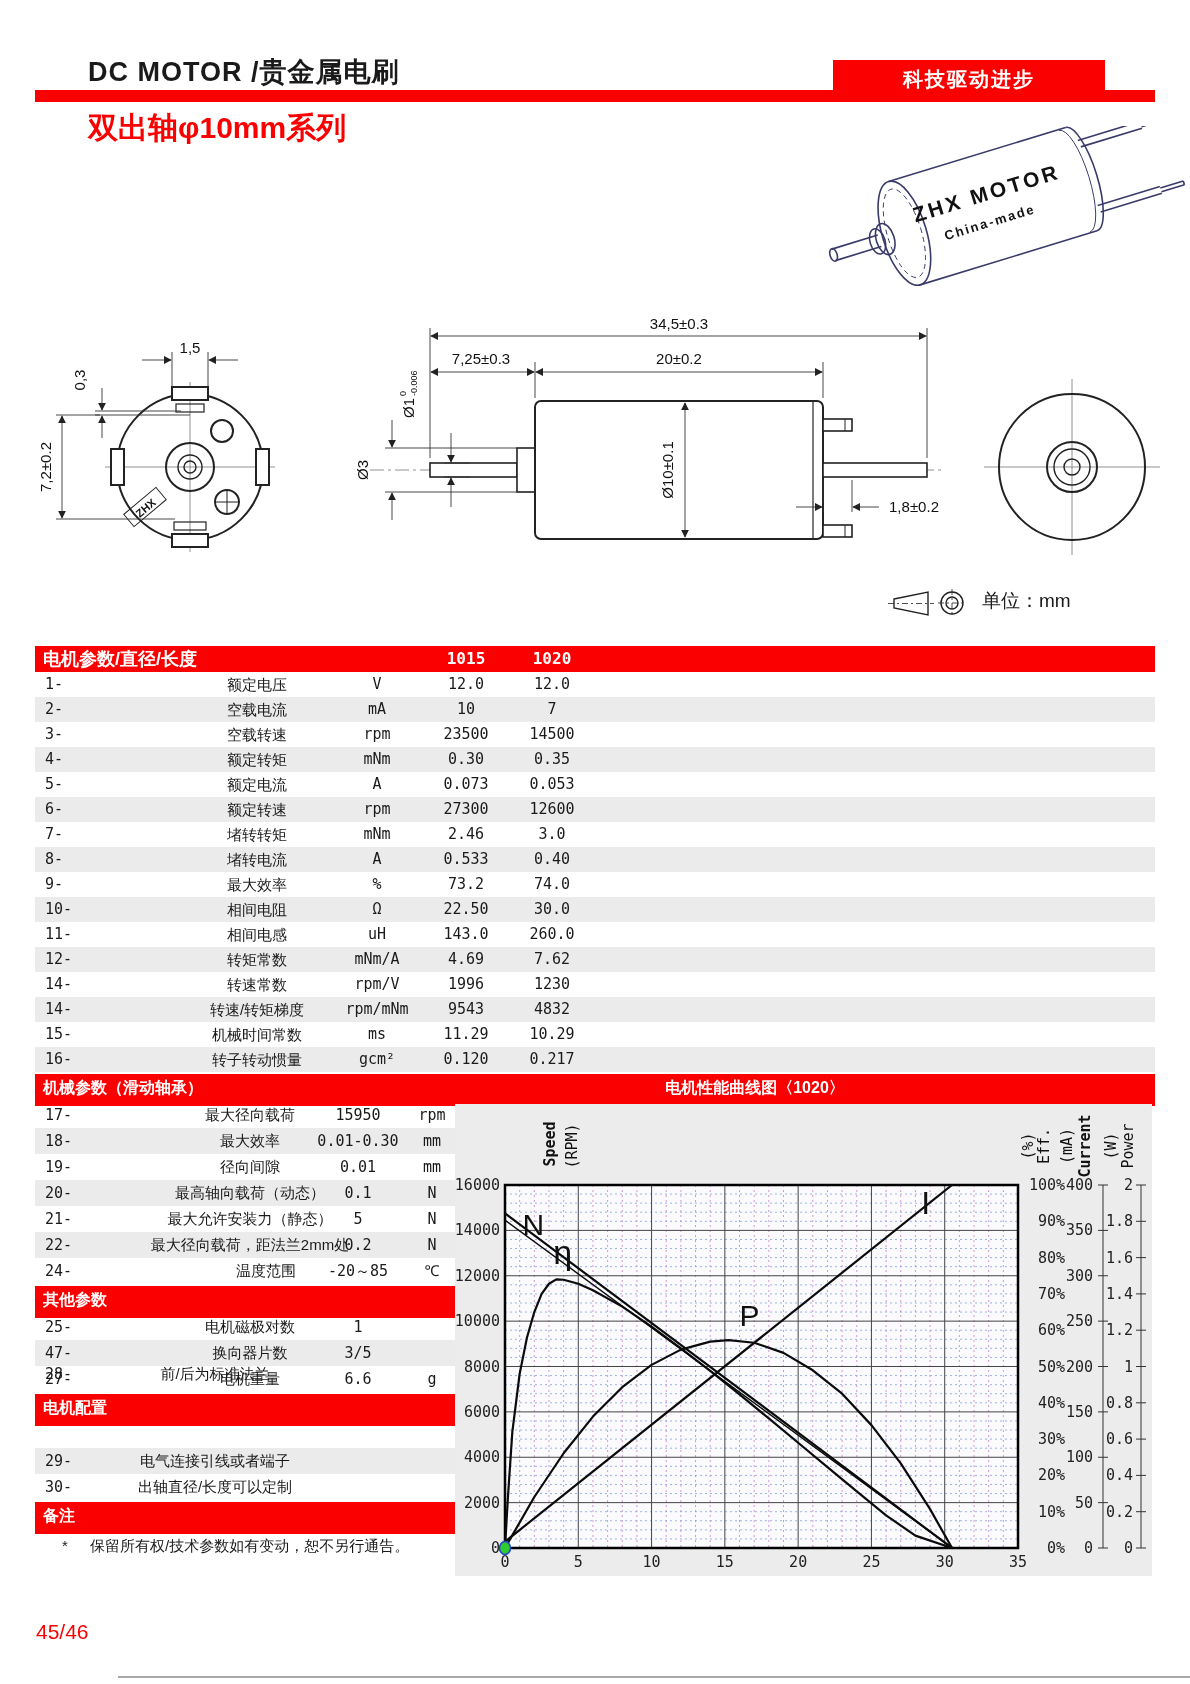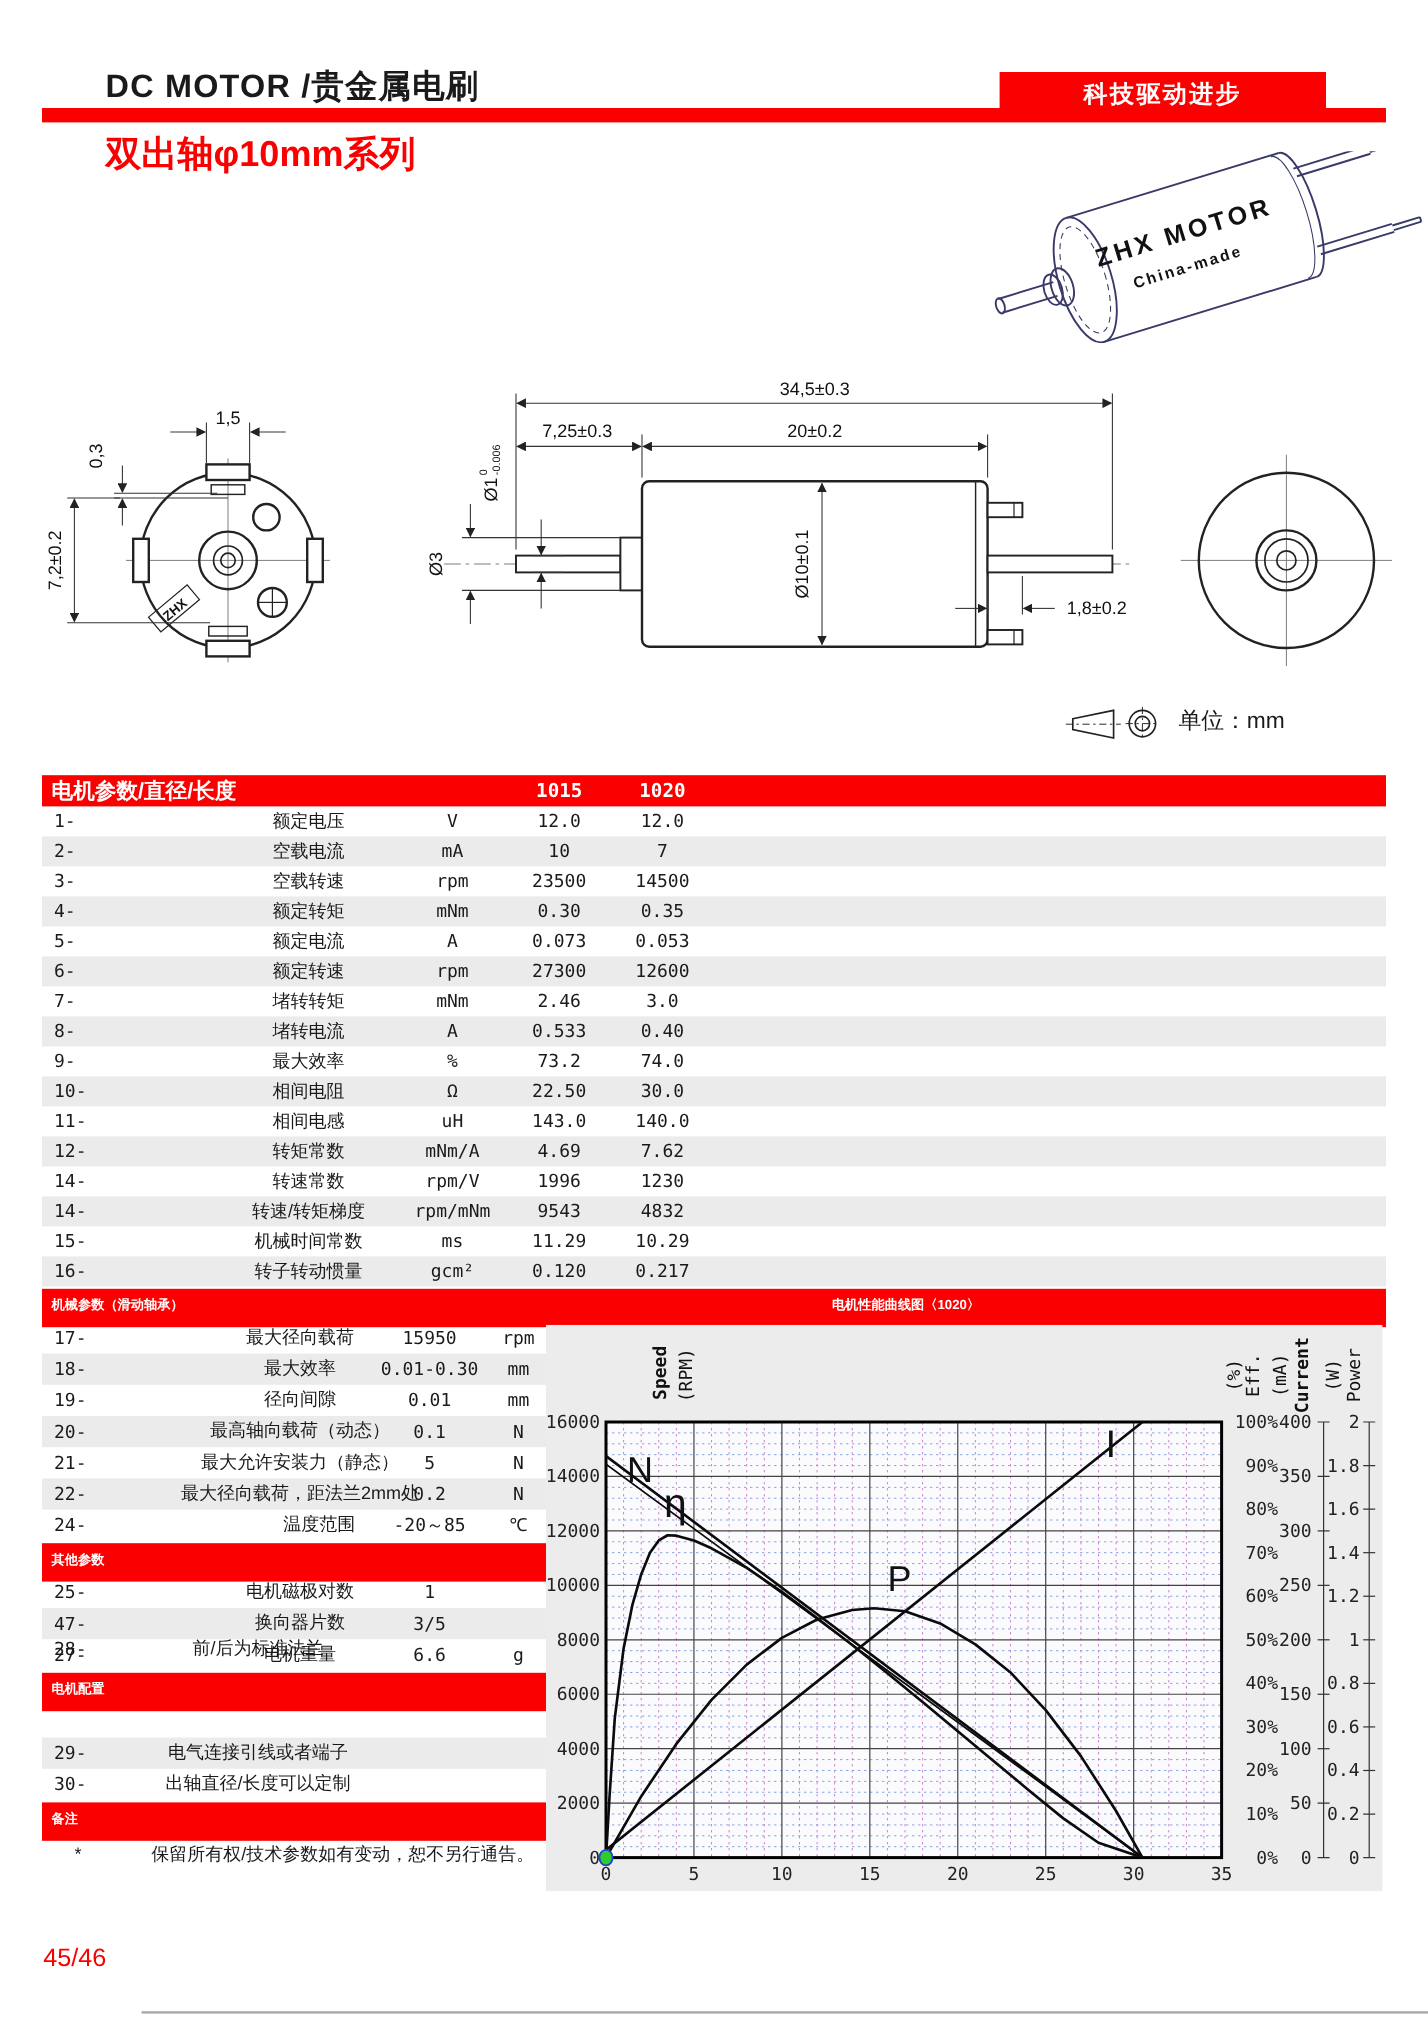--- a/index.html
+++ b/index.html
@@ -10,39 +10,39 @@
   
   #doc-title{left:88px;top:54px;font-size:27px;font-weight:bold;letter-spacing:1px;}
   #title-rule{left:35px;top:90px;width:1120px;height:12px;background:#fa0000;}
   #badge{left:833px;top:60px;width:272px;height:38px;background:#fa0000;color:#fff;
          font-size:20px;font-weight:bold;text-align:center;line-height:38px;letter-spacing:2px;}
   #series-title{left:88px;top:108px;font-size:30px;font-weight:bold;color:#fa0000;}
   
   #unit-note{left:982px;top:588px;font-size:19px;}
   
   .band{position:absolute;left:35px;height:32px;line-height:28px;background:#fa0000;
-        color:#fff;font-weight:bold;font-size:11px;padding-left:8px;box-sizing:border-box;}
+        color:#fff;font-weight:bold;font-size:16px;padding-left:8px;box-sizing:border-box;}
   #spec-head{top:646px;width:1120px;height:26px;line-height:26px;font-size:18px;}
   #spec-head .colh{position:absolute;top:0;transform:translateX(-50%);font-size:16px;}
   #band-mech{top:1074px;width:1120px;}
   #band-other{top:1286px;width:430px;}
   #band-config{top:1394px;width:430px;}
   #band-remark{top:1502px;width:430px;}
   #chart-band-title{position:absolute;left:720px;top:0;transform:translateX(-50%);}
   
   .trow{position:absolute;left:35px;font-size:15px;}
   .trow.alt{background:#ebebeb;}
   .c{position:absolute;top:0;white-space:nowrap;}
   .c.no{left:10px;font-family:"DejaVu Sans Mono","Liberation Mono",monospace;}
   .c.ctr{transform:translateX(-50%);}
   .c.num{font-family:"DejaVu Sans Mono","Liberation Mono",monospace;}
   
   #remark-row{left:35px;top:1532px;width:430px;height:28px;line-height:28px;font-size:15px;}
   #remark-row .star{position:absolute;left:27px;}
-  #remark-row .txt{position:absolute;left:55px;margin-left:36px;}
+  #remark-row .txt{position:absolute;left:55px;}
   
   #page-num{left:36px;top:1620px;font-size:21px;color:#fa0000;}
   #bottom-rule{left:118px;top:1676px;width:1072px;height:2px;background:#a8a8a8;}
   
   text{font-family:"Liberation Sans",sans-serif;fill:#111;}
   .dimtxt{font-size:15px;}
   .tick{font-family:"DejaVu Sans Mono","Liberation Mono",monospace;font-size:15px;fill:#222;}
   .axname{font-family:"DejaVu Sans Mono","Liberation Mono",monospace;font-size:15px;fill:#111;}
 </style>
 </head>
@@ -268,21 +268,21 @@
       <span class="c ctr" style="left:222px">相间电阻</span>
       <span class="c ctr num" style="left:342px">Ω</span>
       <span class="c ctr num" style="left:431px">22.50</span>
       <span class="c ctr num" style="left:517px">30.0</span>
     </div>
     <div class="trow" style="top: 922px; height: 25px; line-height: 25px; width: 1120px;">
       <span class="c no" style="left:10px">11-</span>
       <span class="c ctr" style="left:222px">相间电感</span>
       <span class="c ctr num" style="left:342px">uH</span>
       <span class="c ctr num" style="left:431px">143.0</span>
-      <span class="c ctr num" style="left:517px">140.0</span>
+      <span class="c ctr num" style="left:517px">260.0</span>
     </div>
     <div class="trow alt" style="top: 947px; height: 25px; line-height: 25px; width: 1120px;">
       <span class="c no" style="left:10px">12-</span>
       <span class="c ctr" style="left:222px">转矩常数</span>
       <span class="c ctr num" style="left:342px">mNm/A</span>
       <span class="c ctr num" style="left:431px">4.69</span>
       <span class="c ctr num" style="left:517px">7.62</span>
     </div>
     <div class="trow" style="top: 972px; height: 25px; line-height: 25px; width: 1120px;">
       <span class="c no" style="left:10px">14-</span>

